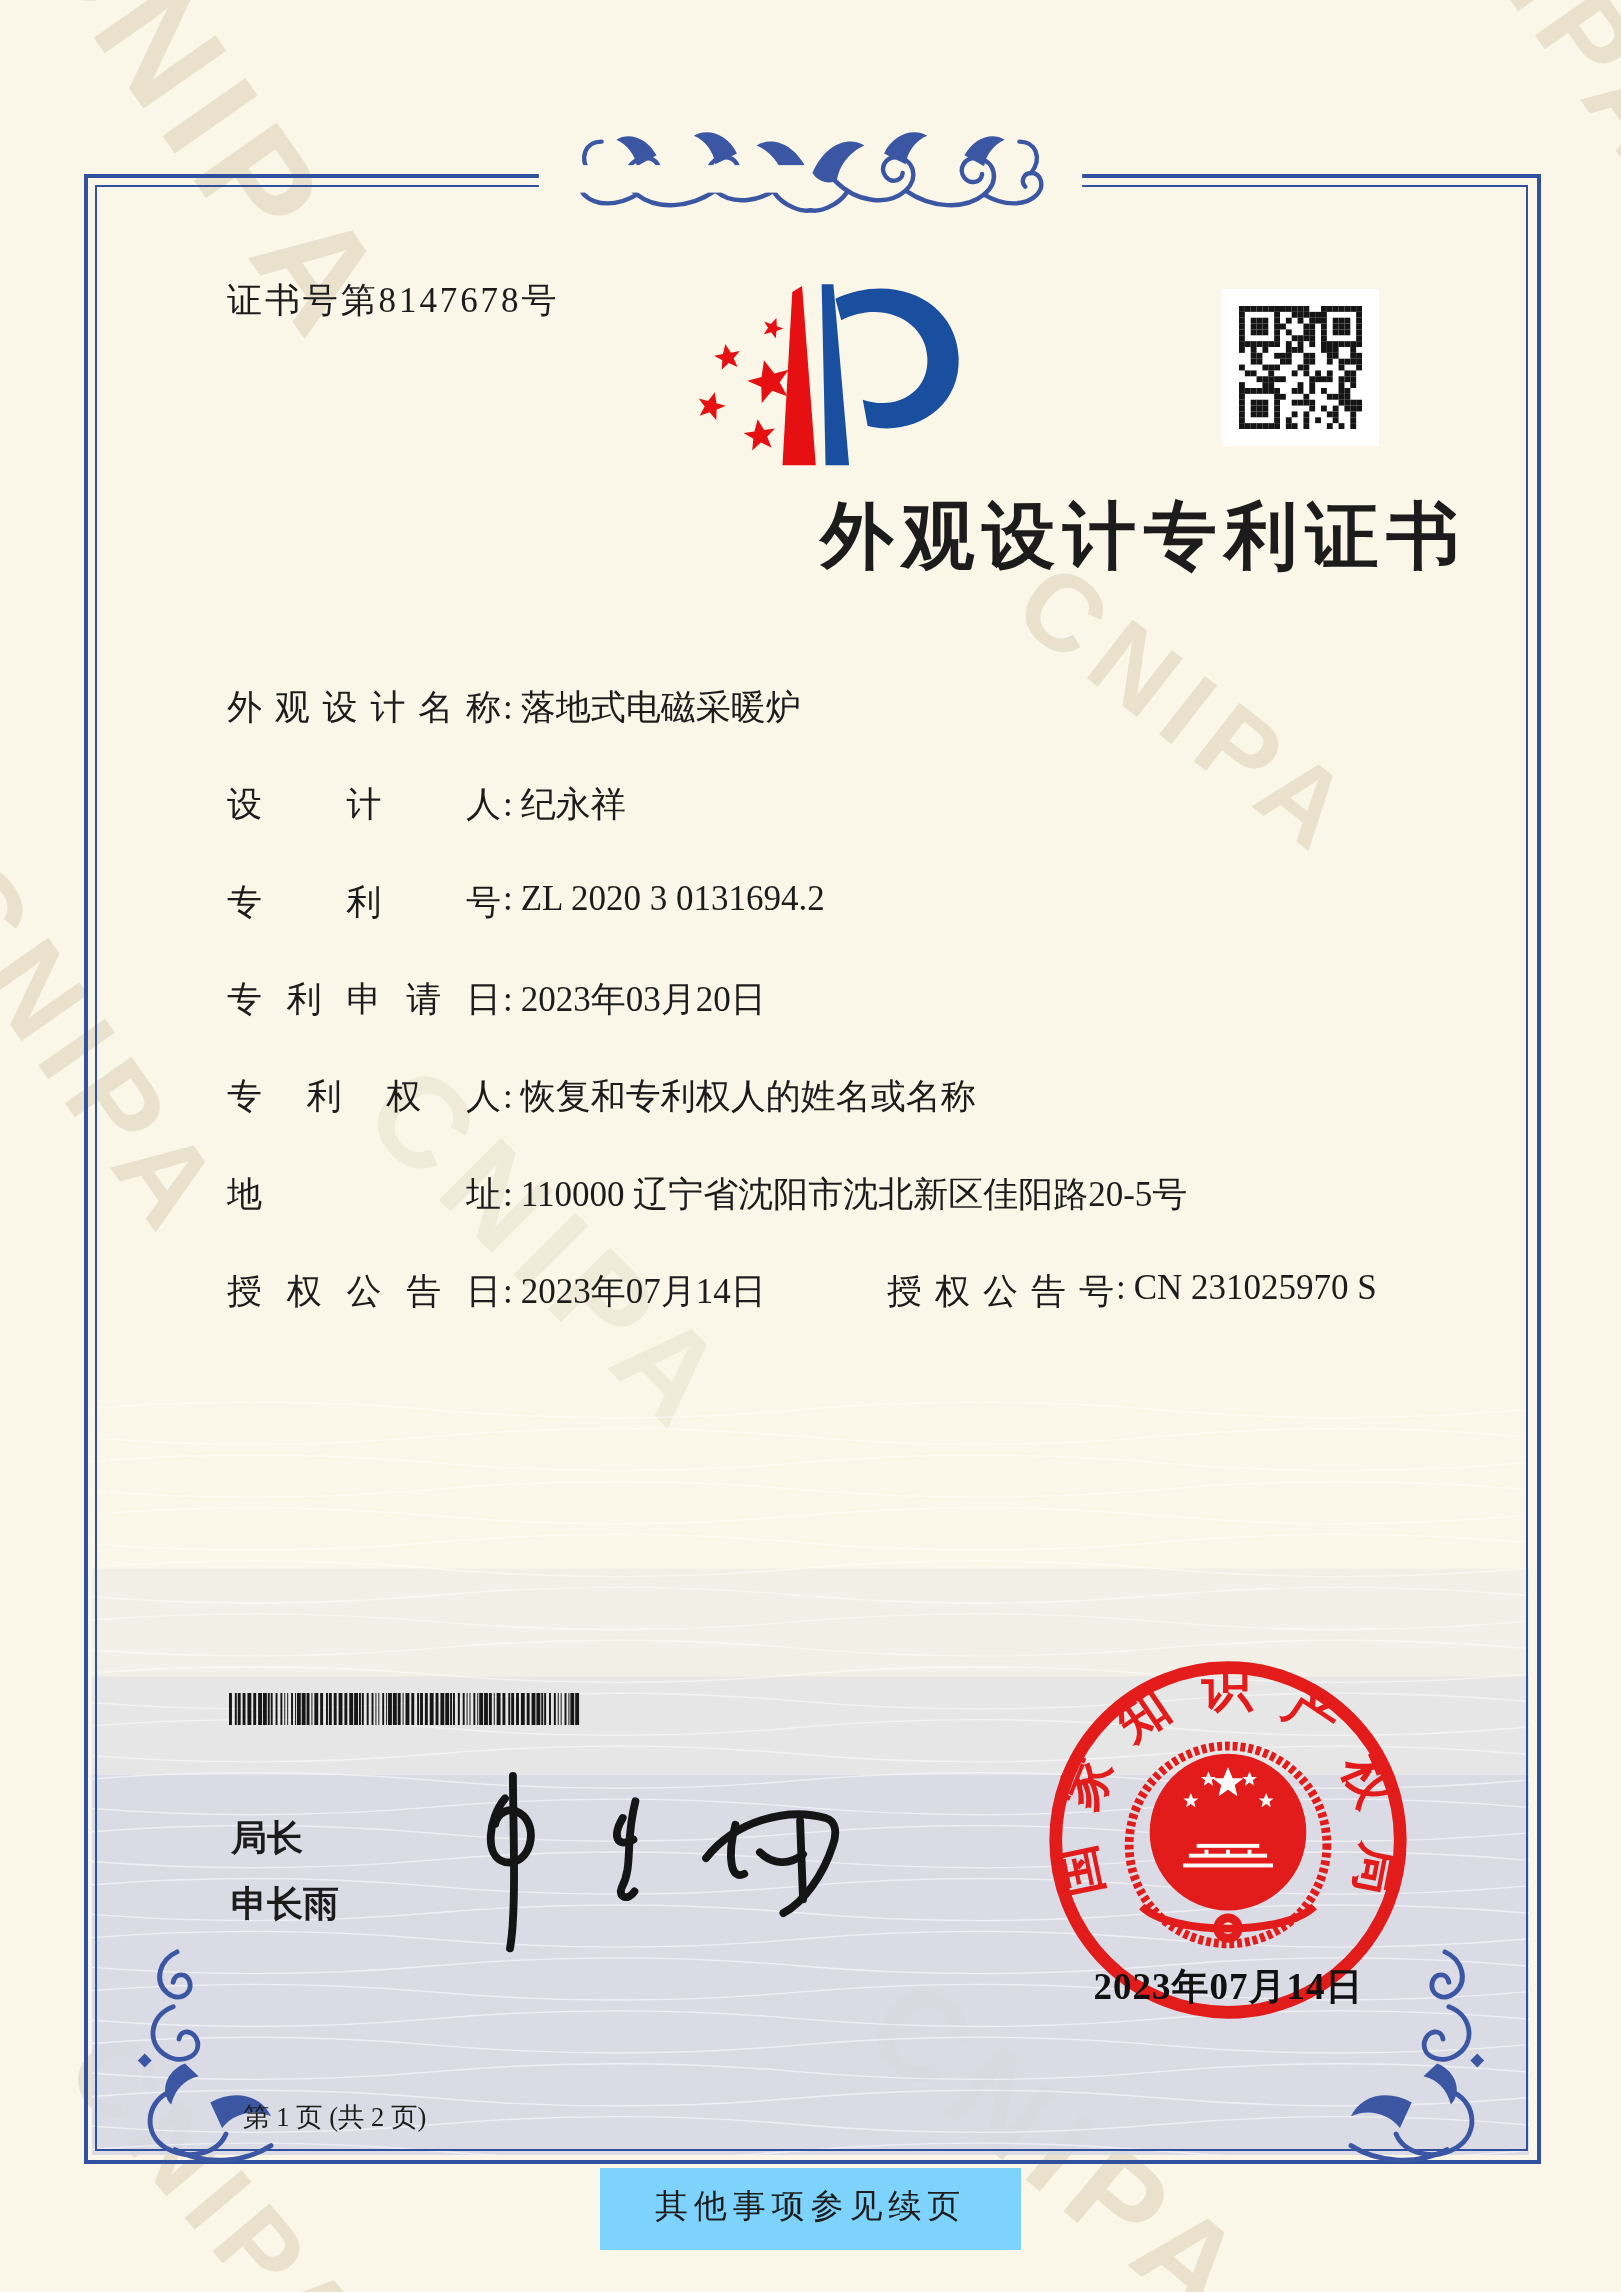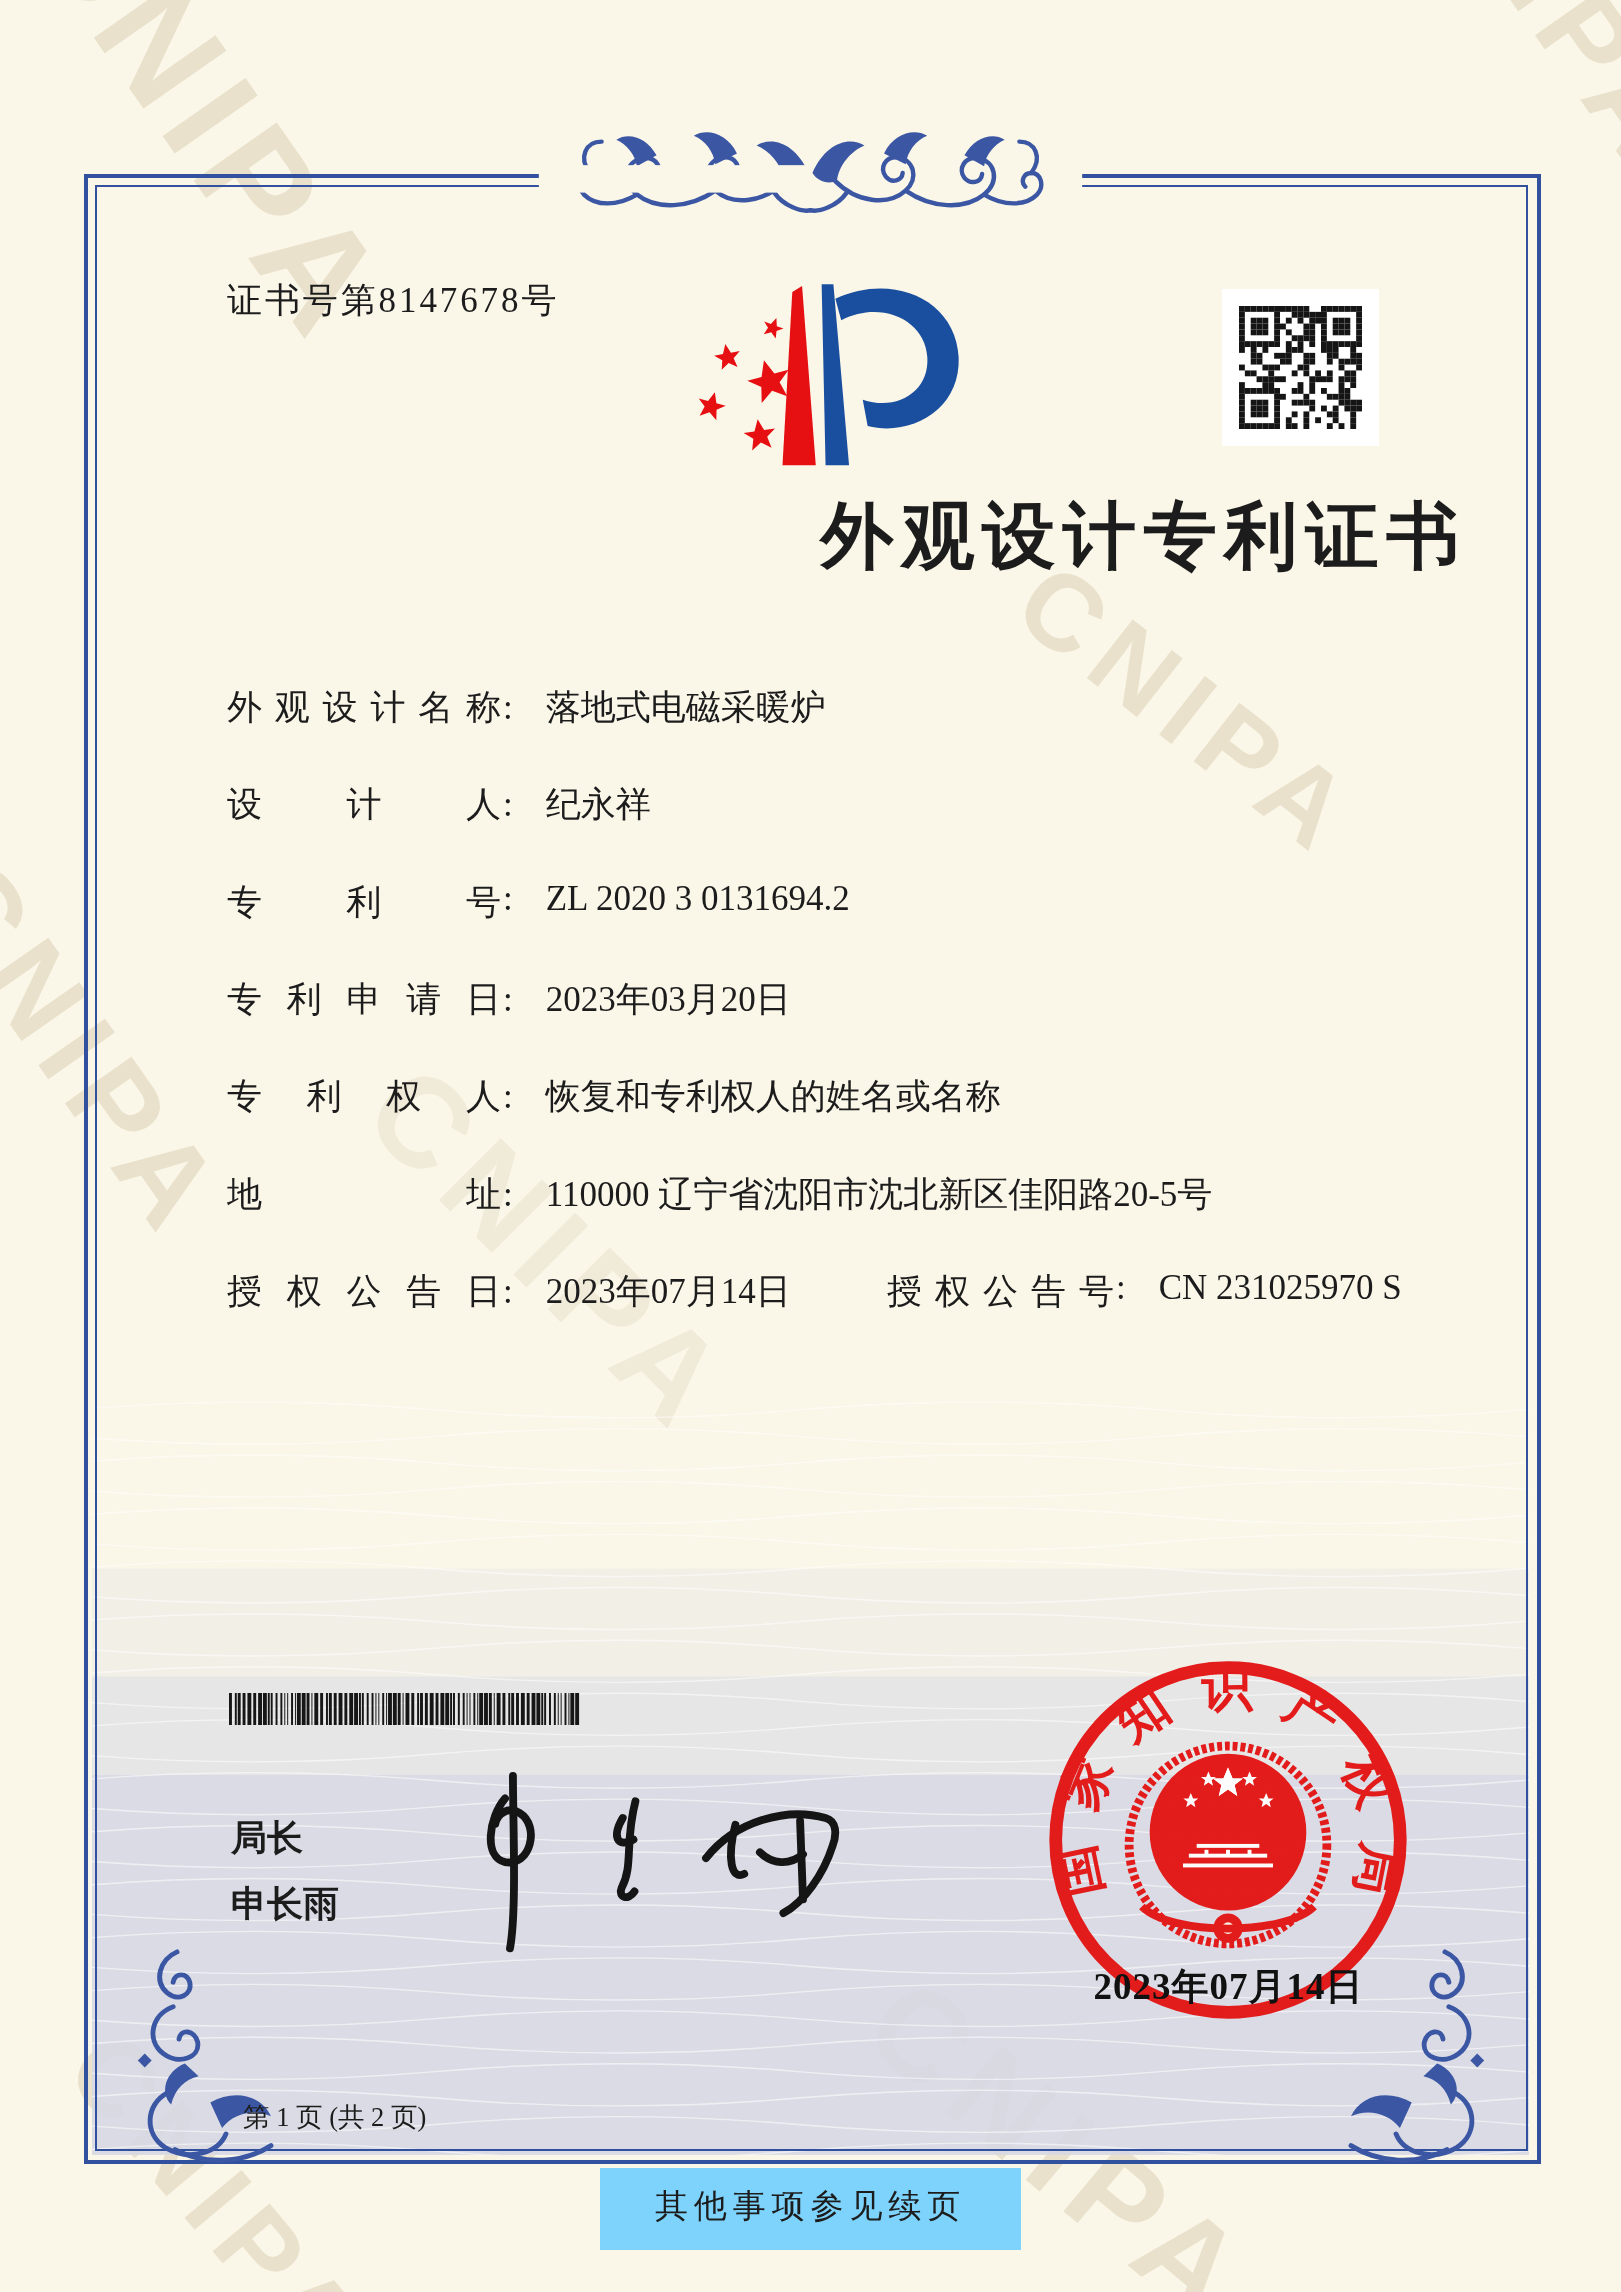--- a/index.html
+++ b/index.html
@@ -22,21 +22,21 @@
   .qr-box{position:absolute;left:1222px;top:289px;width:157px;height:157px;background:#ffffff;z-index:5;}
   .qr-box svg{position:absolute;left:16.7px;top:16.7px;}
   .doc-title{position:absolute;left:0;top:488px;width:1467px;text-align:right;
              font-size:73px;font-weight:bold;letter-spacing:7.8px;z-index:5;}
   
   .field-row{position:absolute;left:227px;width:1264px;height:47px;font-size:35px;
              white-space:nowrap;z-index:5;}
   .justify-chars{display:inline-flex;justify-content:space-between;width:274px;vertical-align:top;}
   .justify-narrow{width:227px;}
   .fcolon{margin-left:2px;}
-  .fvalue{margin-left:33px;}
+  .fvalue{margin-left:8px;}
   .grant-pair{position:absolute;left:660px;top:0;white-space:nowrap;}
   
   .body-text{position:absolute;left:227px;top:1345px;width:1243px;font-size:29px;
              line-height:47px;text-align:justify;z-index:5;}
   .body-text p{margin:0;text-indent:2em;}
   .body-text p + p{margin-top:5.9px;}
   
   .barcode{position:absolute;left:227px;top:1693px;z-index:5;}
   .signer{position:absolute;left:231px;top:1808px;font-family:Liberation Mono, monospace;
           font-weight:bold;font-size:36px;line-height:66px;z-index:5;}

